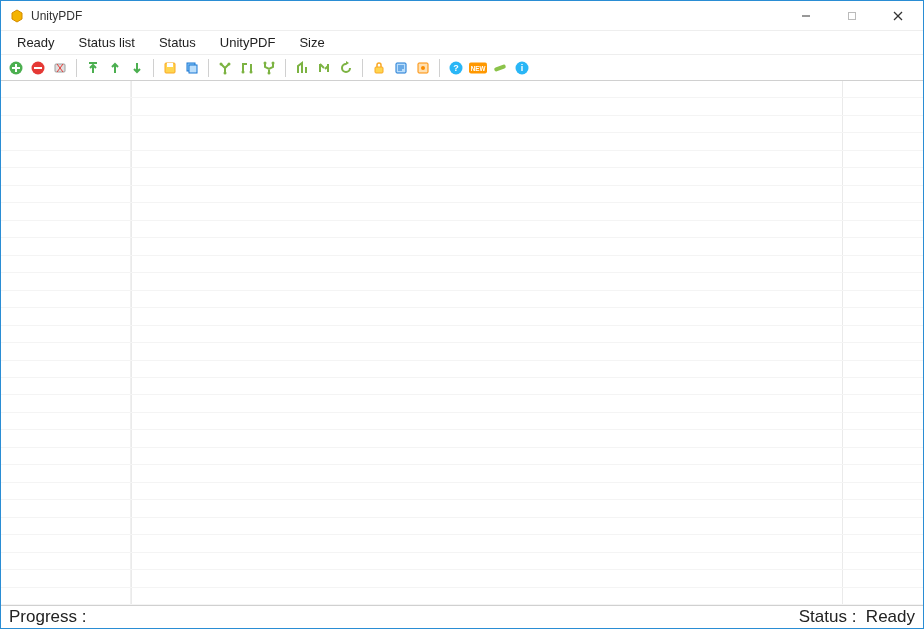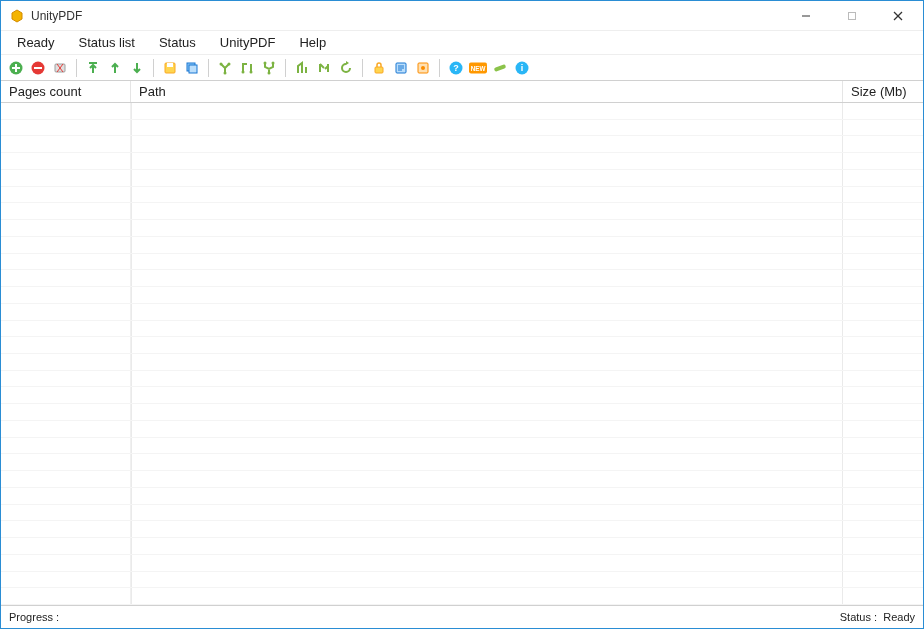--- a/index.html
+++ b/index.html
@@ -27,21 +27,21 @@
   .col-pages { width: 130px; flex: 0 0 130px; }
   .col-path { flex: 1; }
   .col-size { width: 80px; flex: 0 0 80px; }
   .tbody { flex: 1; overflow: hidden; position: relative; }
   .grid { position: absolute; inset: 0; display: flex; flex-direction: column; }
   .row { height: 18px; border-bottom: 1px solid #f4f4f4; display: flex; }
   .cell { border-right: 1px solid #f0f0f0; }
   .cell:last-child { border-right: none; }
   .row .col-path { border-left: 1px solid #eaeaea; border-right: 1px solid #eaeaea; }
   
-  .statusbar { height: 22px; display: flex; align-items: center; padding: 0 8px; background: #fff; font-size: 11px; color: #222; }
+  .statusbar { height: 22px; display: flex; align-items: center; padding: 0 8px; background: #fff; font-size: 17px; color: #222; }
   .status-left { flex: 0 0 auto; }
   .status-spacer { flex: 1; }
   .status-right { flex: 0 0 auto; }
   
   svg { display: block; }
 </style>
 </head>
 <body>
 
 <div class="window">
@@ -71,21 +71,21 @@
           </svg>
       </div>
     </div>
   </div>
 
   <div class="menubar">
     <div class="menu-item">Ready</div>
     <div class="menu-item">Status list</div>
     <div class="menu-item">Status</div>
     <div class="menu-item">UnityPDF</div>
-    <div class="menu-item">Help</div>
+    <div class="menu-item">Size</div>
   </div>
 
   <div class="toolbar">
     <div class="tb-btn">
         <svg width="16" height="16" viewBox="0 0 16 16">
           <circle cx="8" cy="8" r="6.5" fill="#4caf50"></circle>
           <path d="M8 4v8M4 8h8" stroke="#fff" stroke-width="2"></path>
         </svg>
       </div>
     <div class="tb-btn">
@@ -213,25 +213,20 @@
       </div>
     <div class="tb-btn">
         <svg width="16" height="16" viewBox="0 0 16 16">
           <circle cx="8" cy="8" r="6.5" fill="#29b6f6"></circle>
           <text x="8" y="11" text-anchor="middle" font-size="9" fill="#fff" font-weight="bold">i</text>
         </svg>
       </div>
   </div>
 
   <div class="table-wrap">
-    <div class="thead">
-      <div class="th col-pages">Pages count</div>
-      <div class="th col-path">Path</div>
-      <div class="th col-size">Size (Mb)</div>
-    </div>
     <div class="tbody">
       <div class="grid" id="grid">
           <div class="row">
             <div class="cell col-pages"></div>
             <div class="cell col-path"></div>
             <div class="cell col-size"></div>
           </div>
           <div class="row">
             <div class="cell col-pages"></div>
             <div class="cell col-path"></div>

